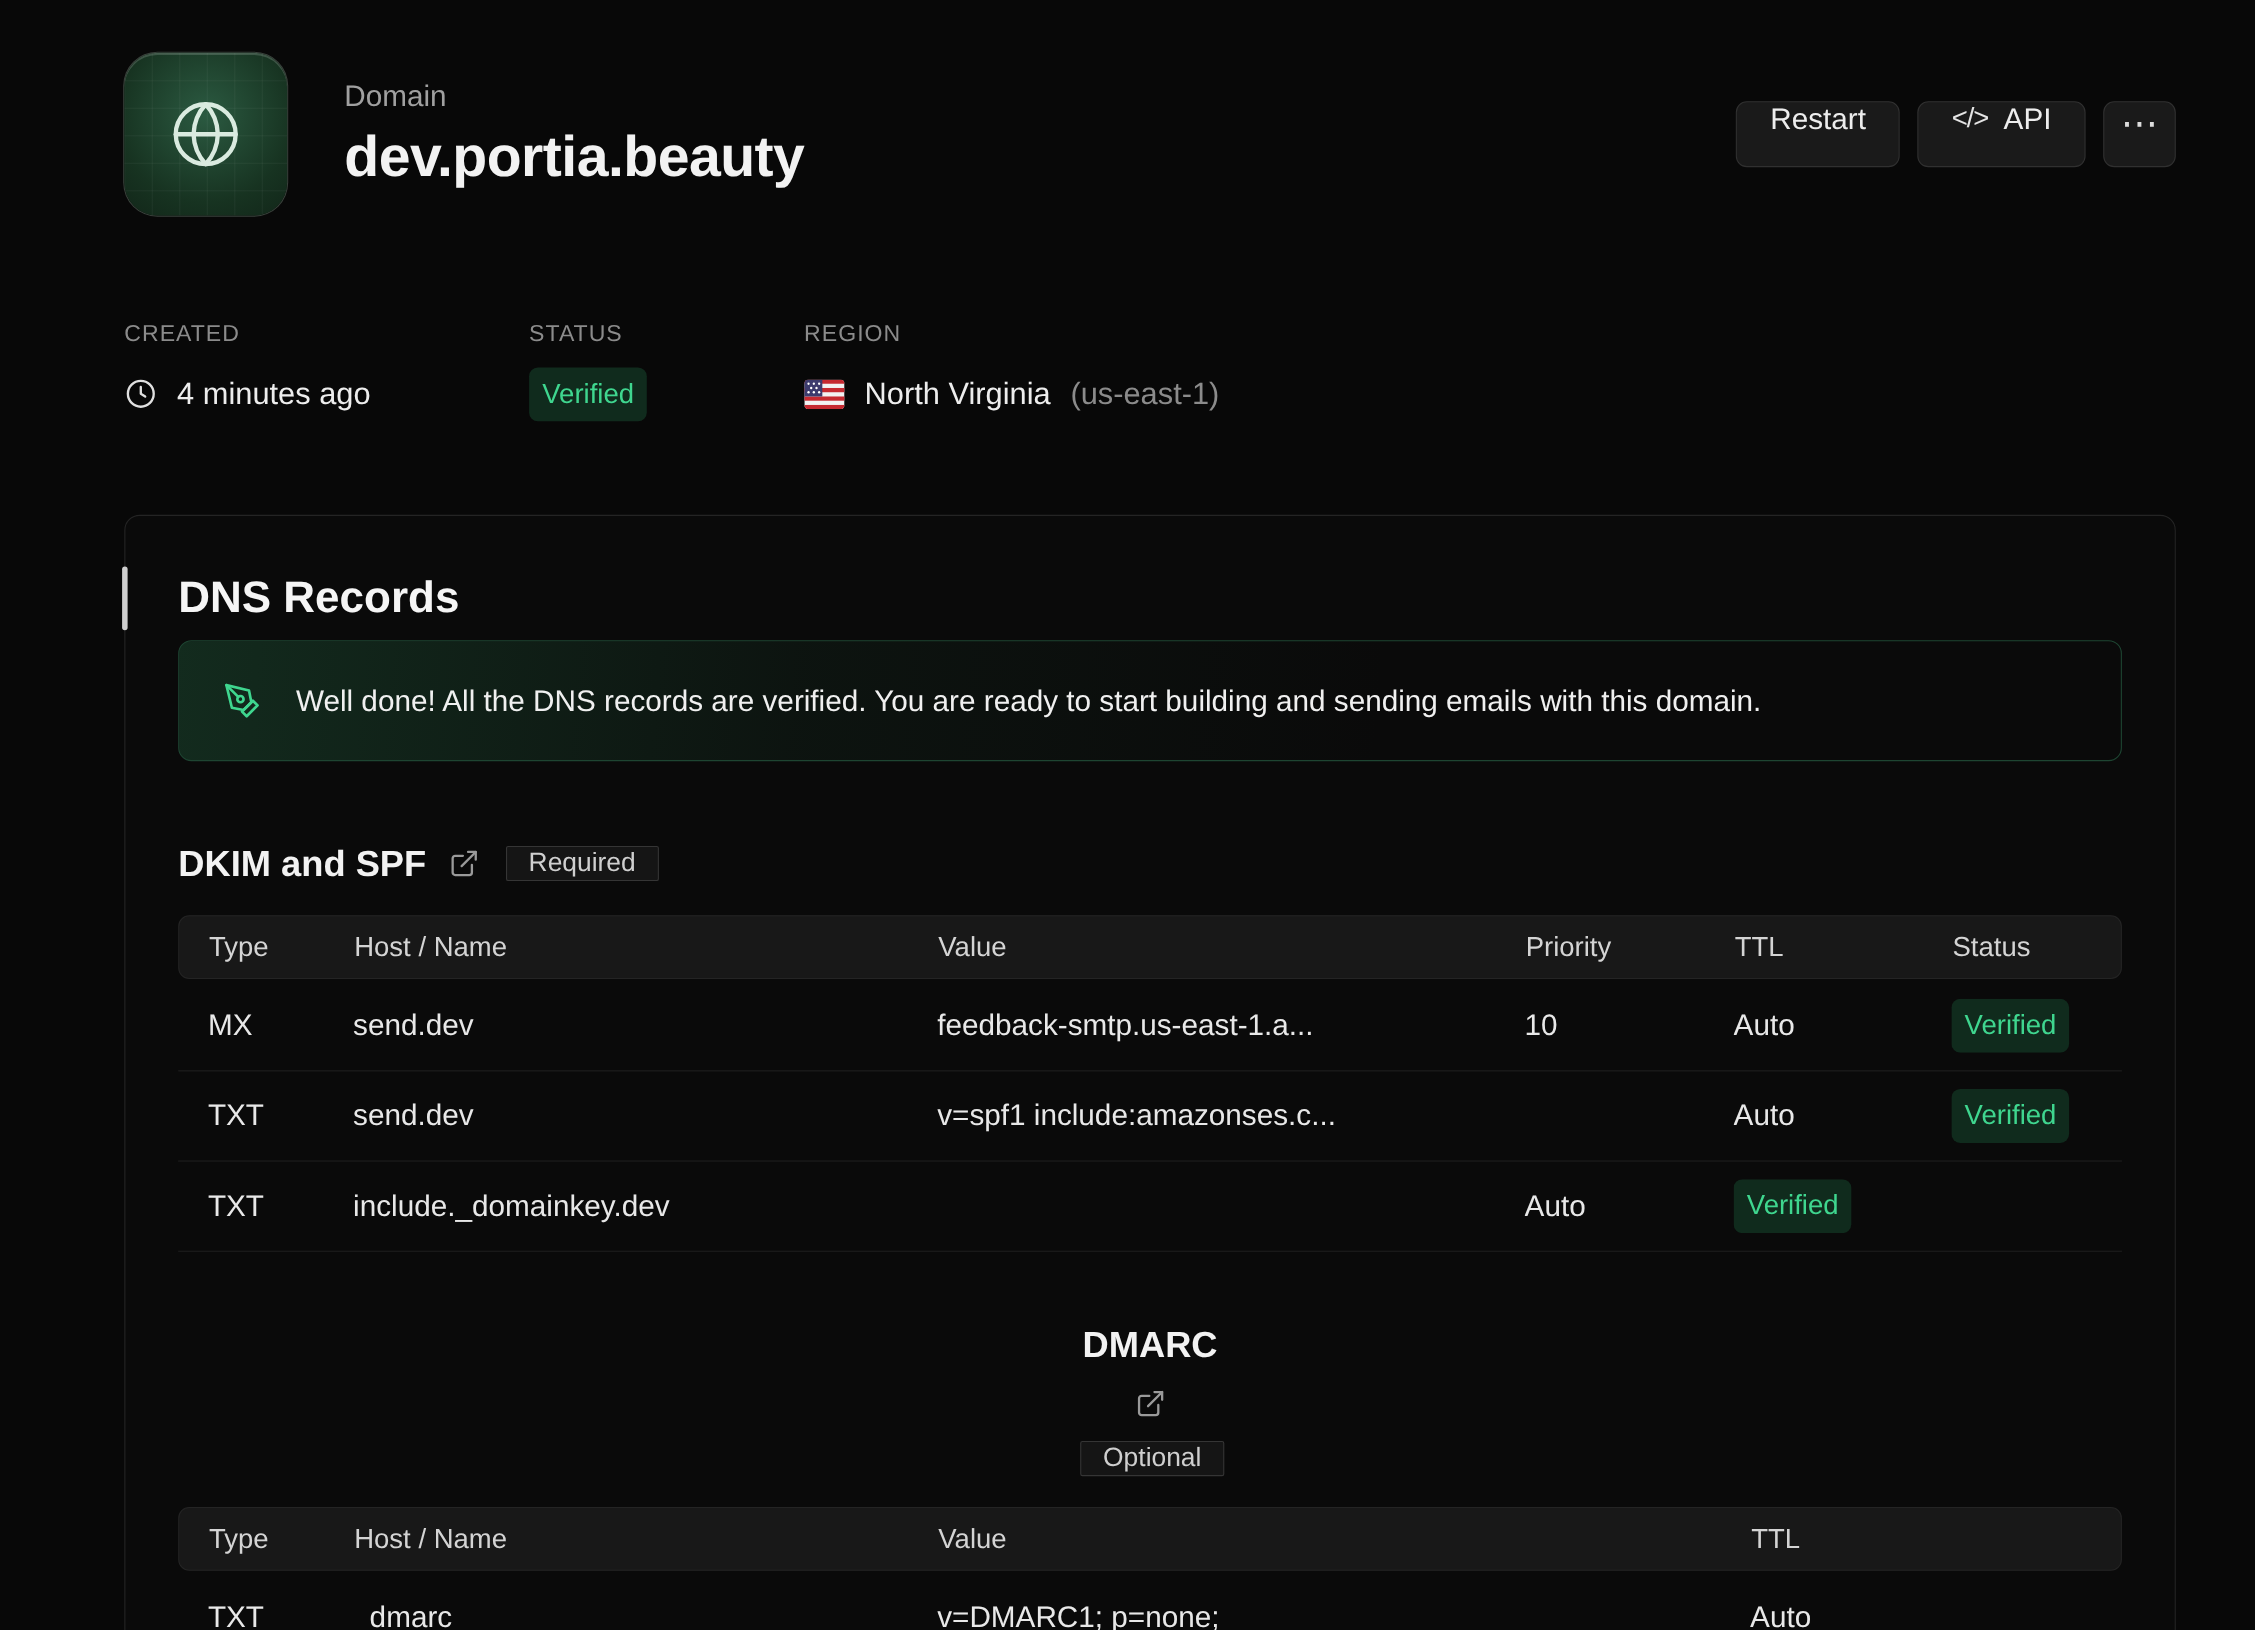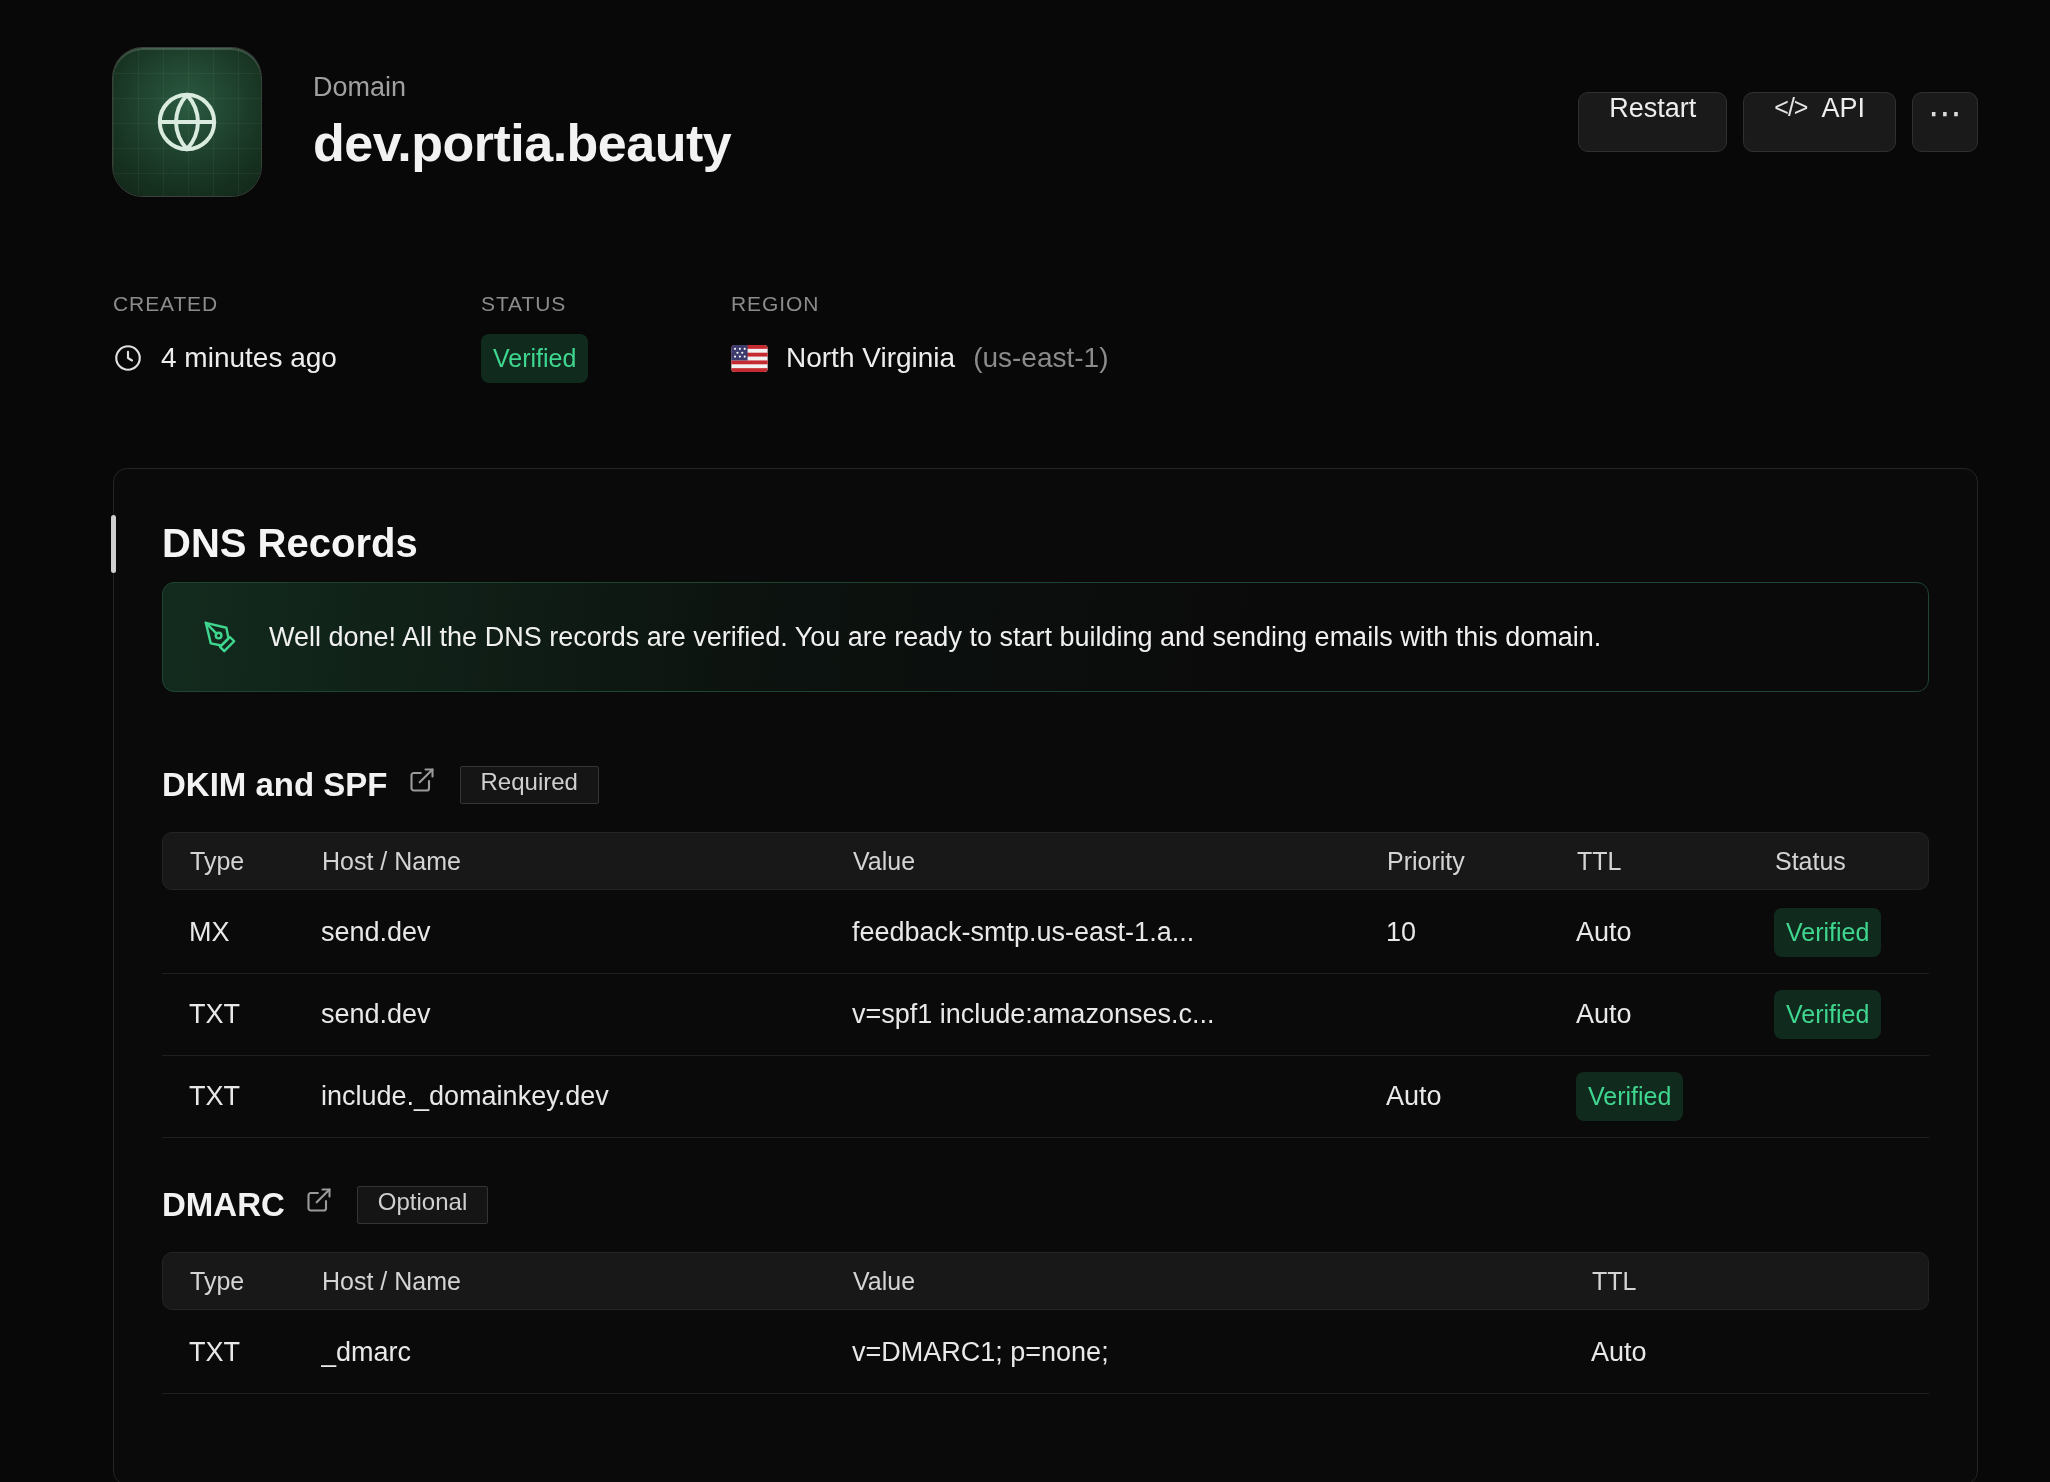--- a/index.html
+++ b/index.html
@@ -62,22 +62,22 @@
 
   .banner {
     display: flex; align-items: center; gap: 32px;
     min-height: 110px; padding: 0 40px; margin-bottom: 74px;
     border: 1px solid var(--banner-border, #1e4532); border-radius: 12px;
     font-size: 27px; color: #f0f0f0;
     background: linear-gradient(95deg, rgba(26,70,46,0.55) 0%, rgba(26,70,46,0.16) 32%, rgba(0,0,0,0) 62%), #0a0a0a;
   }
   .banner svg { flex: none; }
 
-  .section-head { display: flex; gap: 20px; margin-bottom: 28px; }
-  .section-head.second { margin-top: 48px; }
+  .section-head { display: flex; align-items: center; gap: 20px; margin-bottom: 28px; }
+  .section-head.second { margin-top: 66px; flex-direction: column; }
   .section-head h3 { margin: 0; font-size: 33px; font-weight: 700; color: #f2f2f2; }
   .link-icon { display: flex; color: #9a9a9a; cursor: pointer; }
   .pill {
     border: 1px solid #353535; background: #151515; color: #cfcfcf;
     font-size: 24px; padding: 1px 20px; border-radius: 2px; margin-left: 4px; white-space: nowrap;
   }
 
   .cols-dkim { display: grid; grid-template-columns: 132px 531px 534px 190px 198px 1fr; align-items: center; }
   .cols-dmarc { display: grid; grid-template-columns: 132px 531px 739px 1fr; align-items: center; }
   .thead {

